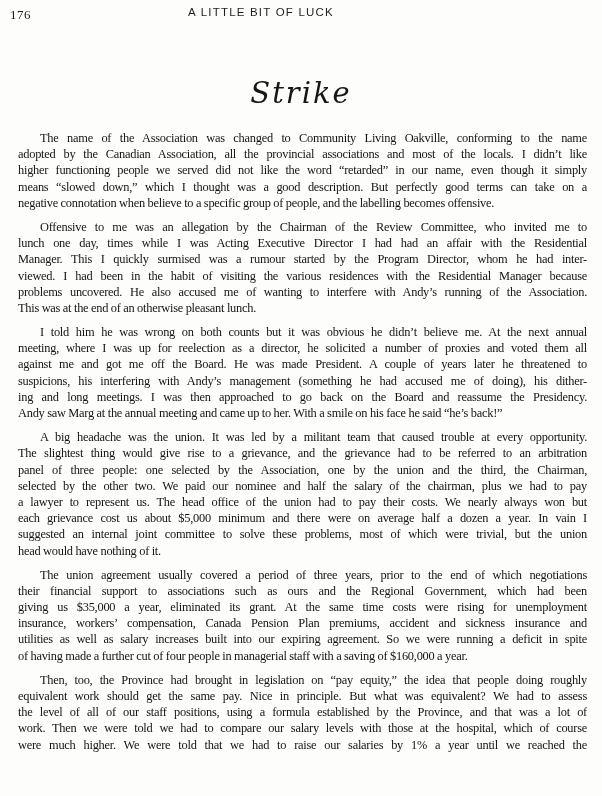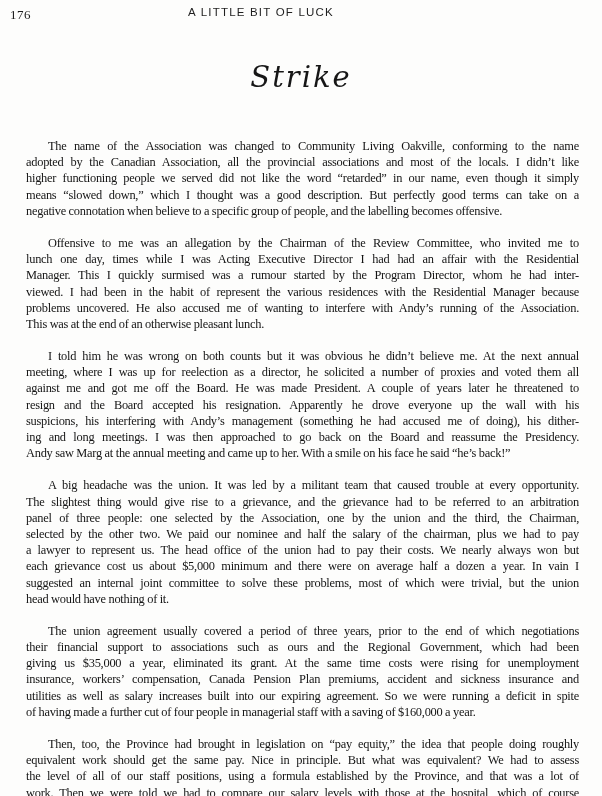--- a/index.html
+++ b/index.html
@@ -44,41 +44,41 @@
     font-family: "Liberation Sans", sans-serif;
     font-size: 11.5px;
     letter-spacing: 1.2px;
     color: #1f1f1f;
   }
   .chapter-title {
     position: absolute;
     top: 60px;
     left: 0;
     right: 0;
-    margin: 0;
+    margin: 16px;
     text-align: center;
     font-family: "DejaVu Serif", serif;
     font-style: italic;
     font-weight: 500;
     font-size: 29px;
     letter-spacing: 2px;
     color: #161616;
   }
   .body-text {
     position: absolute;
     top: 122px;
     left: 10px;
     width: 585px;
     font-family: "Liberation Serif", serif;
     font-size: 12.4px;
     letter-spacing: -0.25px;
     word-spacing: -0.2px;
     color: #141414;
   }
-  .paragraph { margin: 16px; }
+  .paragraph { margin: 8px; }
   .line {
     height: 16.2px;
     line-height: 16.2px;
     overflow: hidden;
     text-align: justify;
     text-align-last: justify;
     -moz-text-align-last: justify;
     white-space: normal;
   }
   .line.first { text-indent: 22px; }
@@ -101,29 +101,28 @@
         <div class="line first">The name of the Association was changed to Community Living Oakville, conforming to the name</div>
         <div class="line">adopted by the Canadian Association, all the provincial associations and most of the locals. I didn’t like</div>
         <div class="line">higher functioning people we served did not like the word “retarded” in our name, even though it simply</div>
         <div class="line">means “slowed down,” which I thought was a good description. But perfectly good terms can take on a</div>
         <div class="line last-left">negative connotation when believe to a specific group of people, and the labelling becomes offensive.</div>
       </div>
       <div class="paragraph">
         <div class="line first">Offensive to me was an allegation by the Chairman of the Review Committee, who invited me to</div>
         <div class="line">lunch one day, times while I was Acting Executive Director I had had an affair with the Residential</div>
         <div class="line">Manager. This I quickly surmised was a rumour started by the Program Director, whom he had inter-</div>
-        <div class="line">viewed. I had been in the habit of represent the various residences with the Residential Manager because</div>
+        <div class="line">viewed. I had been in the habit of visiting the various residences with the Residential Manager because</div>
         <div class="line">problems uncovered. He also accused me of wanting to interfere with Andy’s running of the Association.</div>
         <div class="line last-left">This was at the end of an otherwise pleasant lunch.</div>
       </div>
       <div class="paragraph">
         <div class="line first">I told him he was wrong on both counts but it was obvious he didn’t believe me. At the next annual</div>
         <div class="line">meeting, where I was up for reelection as a director, he solicited a number of proxies and voted them all</div>
         <div class="line">against me and got me off the Board. He was made President. A couple of years later he threatened to</div>
-        <div class="line">resign and the Board accepted his resignation. Apparently he drove everyone up the wall with his</div>
         <div class="line">suspicions, his interfering with Andy’s management (something he had accused me of doing), his dither-</div>
         <div class="line">ing and long meetings. I was then approached to go back on the Board and reassume the Presidency.</div>
         <div class="line last-left">Andy saw Marg at the annual meeting and came up to her. With a smile on his face he said “he’s back!”</div>
       </div>
       <div class="paragraph">
         <div class="line first">A big headache was the union. It was led by a militant team that caused trouble at every opportunity.</div>
         <div class="line">The slightest thing would give rise to a grievance, and the grievance had to be referred to an arbitration</div>
         <div class="line">panel of three people: one selected by the Association, one by the union and the third, the Chairman,</div>
         <div class="line">selected by the other two. We paid our nominee and half the salary of the chairman, plus we had to pay</div>
         <div class="line">a lawyer to represent us. The head office of the union had to pay their costs. We nearly always won but</div>

